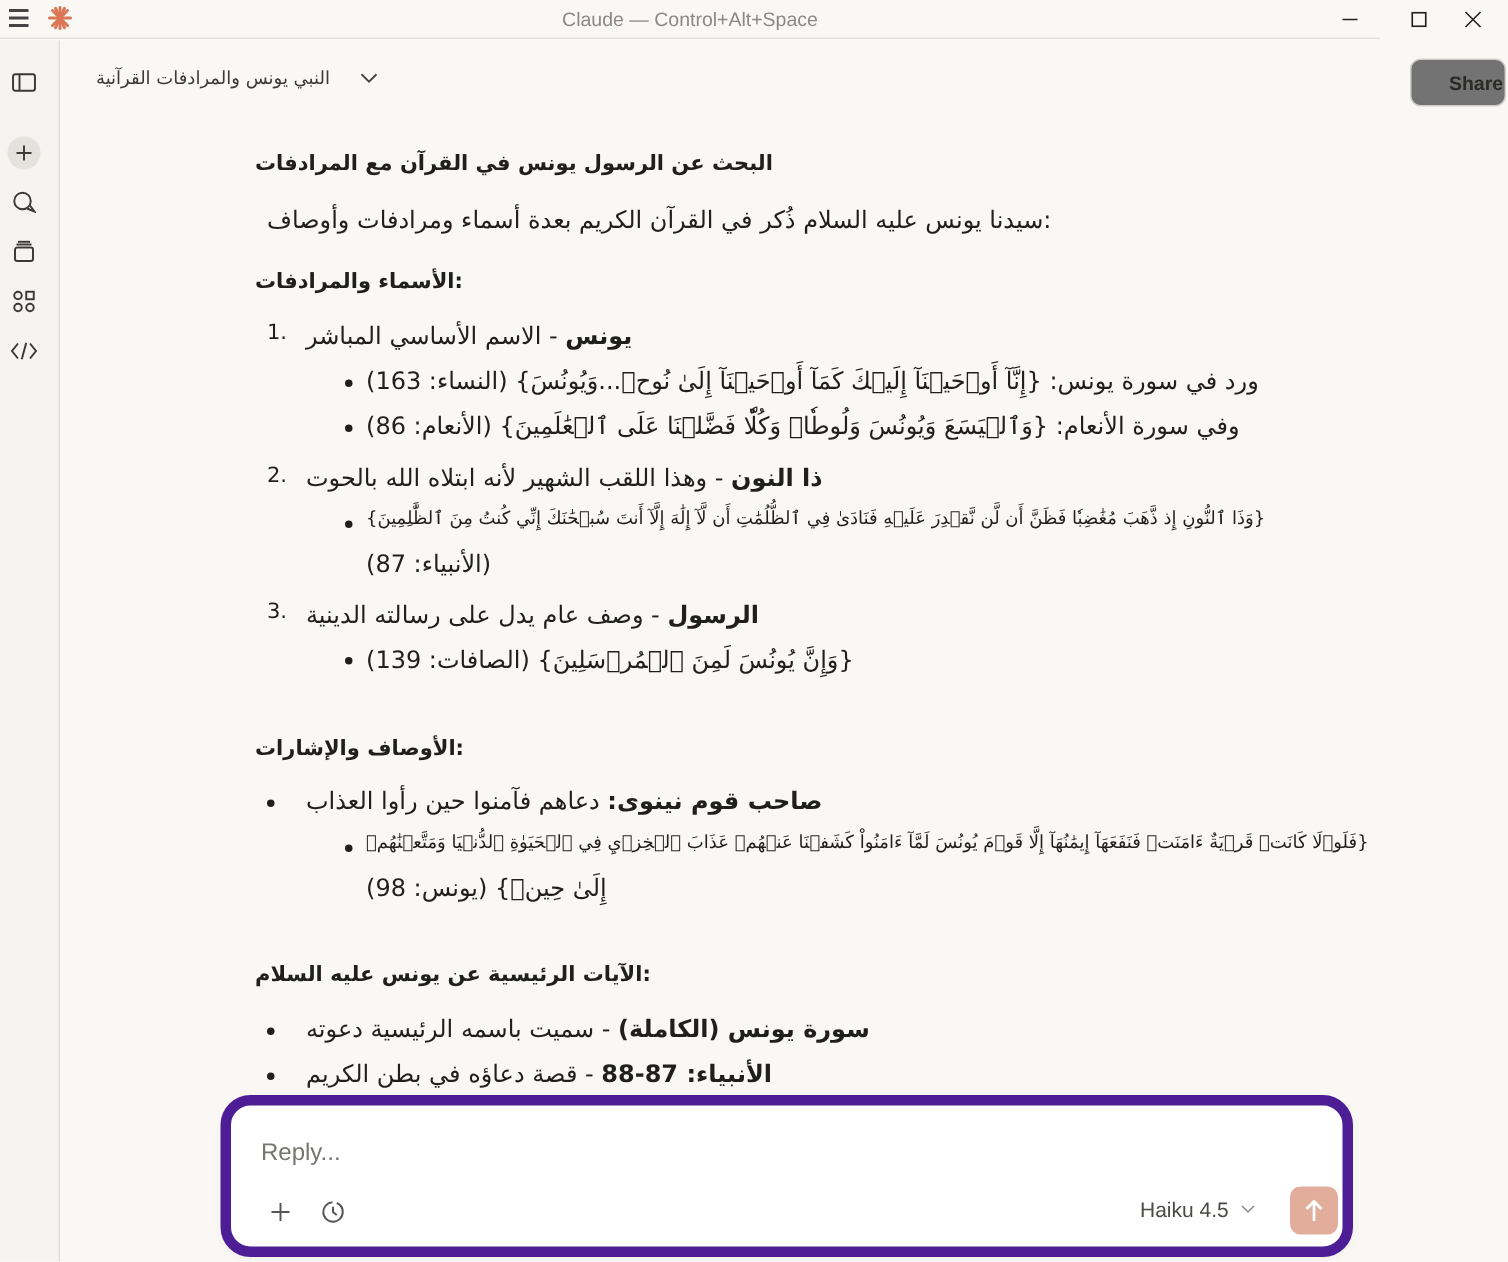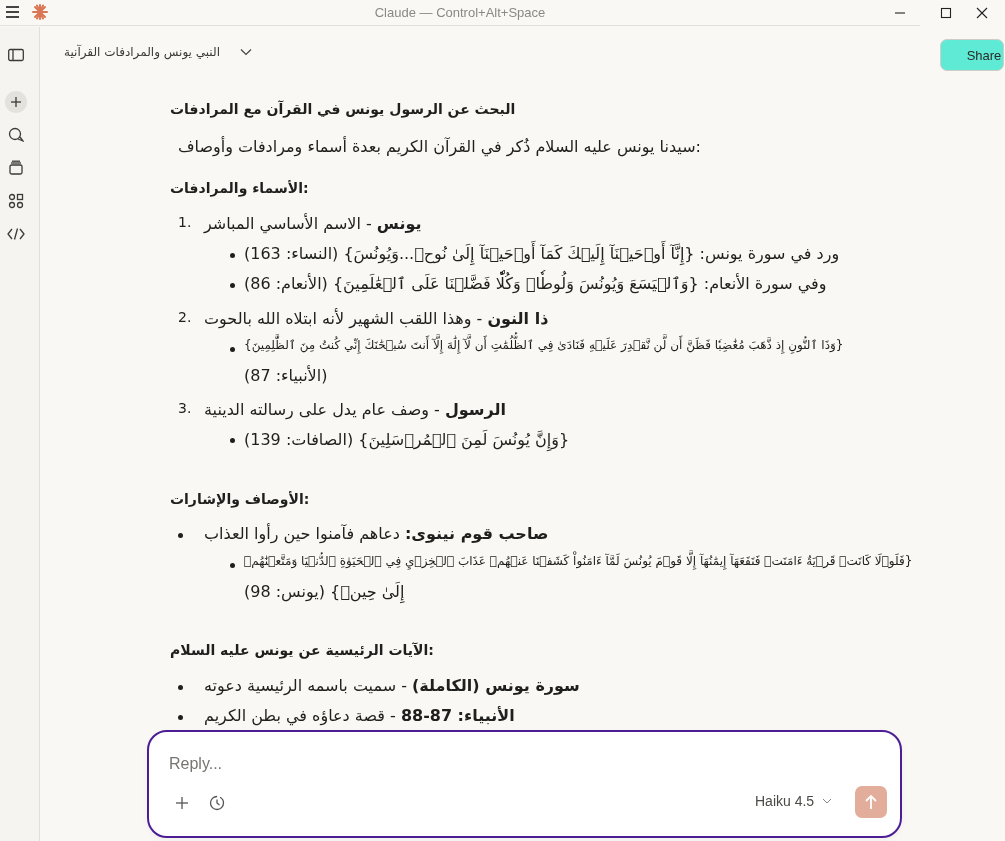--- a/index.html
+++ b/index.html
@@ -37,35 +37,35 @@
   .rail-btn.new { background: #e4e2dc; }
 
   
   .conv-title {
     position: absolute; left: 64px; top: 45px; display: flex; align-items: center; gap: 20px; cursor: pointer;
     font-size: 12px; color: #3a3936;
   }
   .conv-title .t { direction: rtl; unicode-bidi: embed; }
   .share-btn {
     position: absolute; left: 940px; top: 39px; width: 64px; height: 32px;
-    border: 1px solid #cfcdc6; border-radius: 7px; background: #5eead4;
-    font-family: "Liberation Sans", sans-serif; font-size: 13px; font-weight: normal; color: #2a2a28;
+    border: 1px solid #cfcdc6; border-radius: 7px; background: #737373;
+    font-family: "Liberation Sans", sans-serif; font-size: 13px; font-weight: bold; color: #2a2a28;
     display: flex; align-items: center; justify-content: center; cursor: pointer; padding-left: 24px;
   }
   .rtl { direction: rtl; unicode-bidi: isolate; display: inline-block; }
   .h { font-weight: bold; font-size: 14px; }
   .row { position: absolute; white-space: nowrap; }
   .num { position: absolute; font-size: 14px; }
   .bullet { position: absolute; width: 5px; height: 5px; border-radius: 50%; background: #1f1f1d; }
   b { font-weight: bold; }
 
   
   .composer {
     position: absolute; left: 147px; top: 730px; width: 755px; height: 108px;
-    background: #ffffff; border: 2px solid #4c1d95; border-radius: 20px;
+    background: #ffffff; border: 7px solid #4c1d95; border-radius: 20px;
     box-shadow: 0 2px 6px rgba(0,0,0,0.04);
   }
   .composer input {
     position: absolute; left: 20px; top: 20px; width: 600px; height: 24px; border: none; outline: none;
     font-family: "Liberation Sans", sans-serif; font-size: 16px; color: #222; background: transparent;
   }
   .composer input::placeholder { color: #76756f; }
   .c-icon { position: absolute; top: 60px; width: 22px; height: 22px; display: flex; align-items: center; justify-content: center; cursor: pointer; }
   .c-icon svg { stroke: #555; fill: none; stroke-width: 1.3; }
   .model { position: absolute; left: 606px; top: 61px; display: flex; align-items: center; gap: 8px; cursor: pointer;

